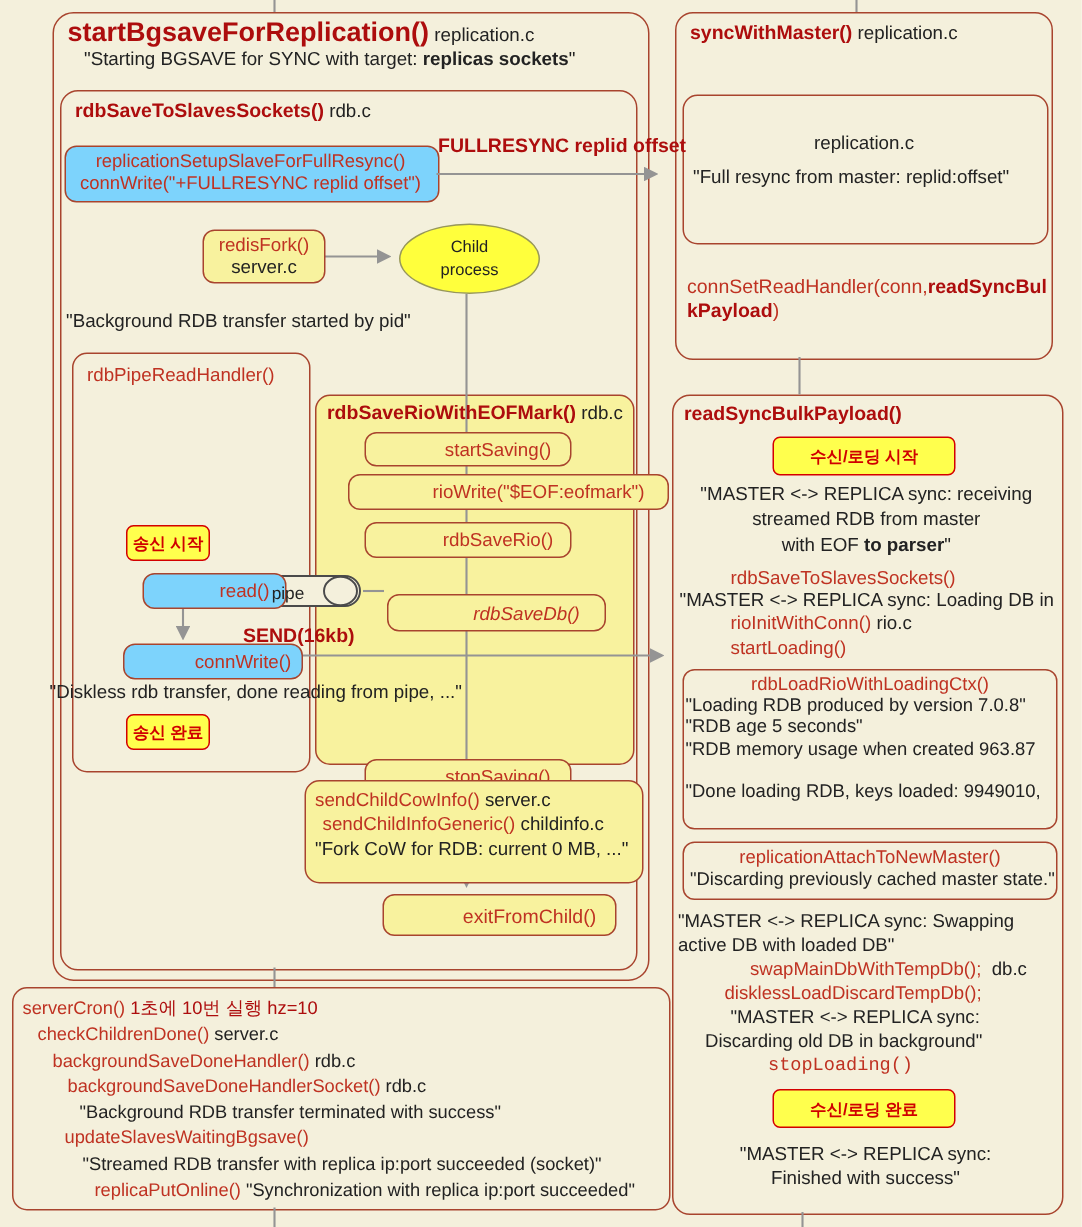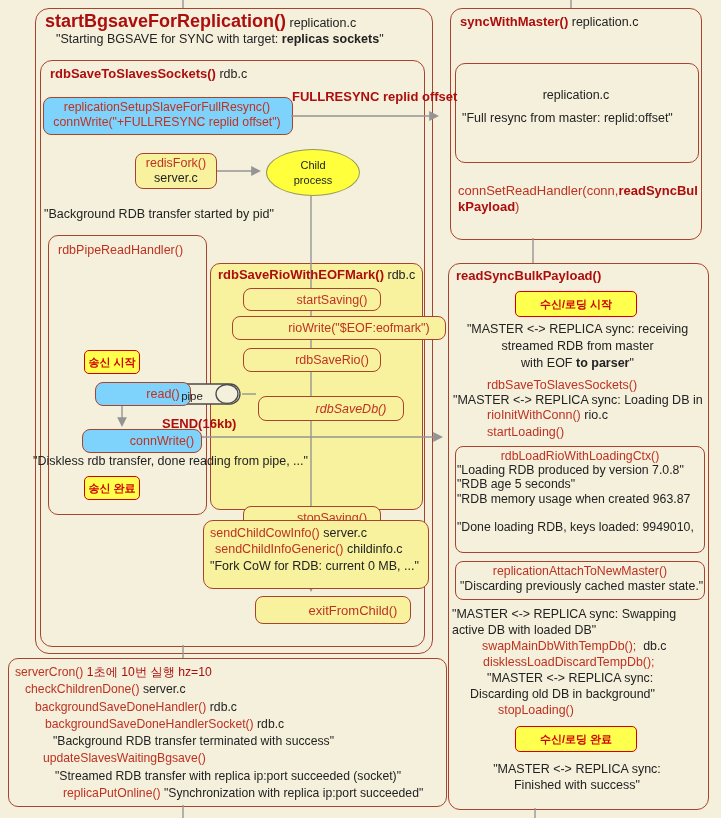--- a/index.html
+++ b/index.html
@@ -169,25 +169,25 @@
   </div>
 
   <div class="txt" style="left:457px;top:564px;width:246px;line-height:15px;font-size:12.3px;">
     <div class="fn" style="text-align:center;">replicationAttachToNewMaster()</div>
     <div class="blk" style="margin-left:3px;">"Discarding previously  cached master state."</div>
   </div>
 
   <div class="txt" style="left:452px;top:606px;line-height:16px;font-size:12.4px;">
     <div class="blk">"MASTER &lt;-&gt;  REPLICA sync: Swapping</div>
     <div class="blk">active  DB  with loaded  DB"</div>
-    <div style="margin-left:30px;"><span class="fn">swapMainDbWithTempDb();</span>&nbsp; <span class="blk">db.c</span></div>
+    <div style="margin-left:48px;"><span class="fn">swapMainDbWithTempDb();</span>&nbsp; <span class="blk">db.c</span></div>
     <div style="margin-left:31px;" class="fn">disklessLoadDiscardTempDb();</div>
     <div style="margin-left:35px;" class="blk">"MASTER &lt;-&gt;  REPLICA sync:</div>
     <div style="margin-left:18px;" class="blk">Discarding  old DB in background"</div>
-    <div style="margin-left:46px;" class="fn">stopLoading()</div>
+    <div style="margin-left:60px;font-family:Liberation Mono, monospace;" class="fn">stopLoading()</div>
   </div>
 
   <div class="badge" style="left:515px;top:726px;width:120px;height:24px;">수신/로딩 완료</div>
   <div class="txt blk" style="left:467px;top:761px;width:220px;text-align:center;line-height:16px;">
     <div>"MASTER &lt;-&gt; REPLICA sync:</div>
     <div>Finished with success"</div>
   </div>
 
 </div>
 

